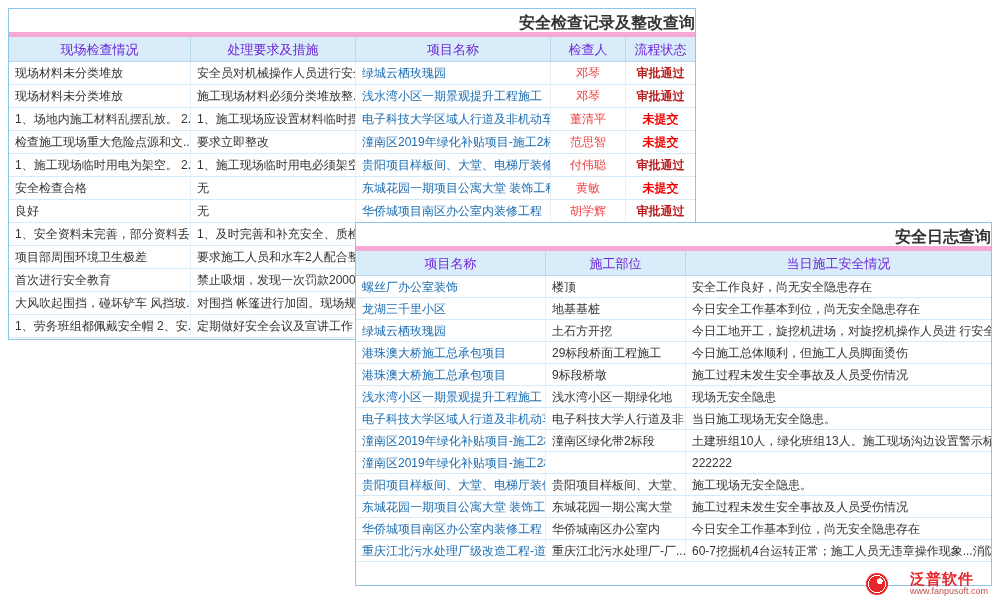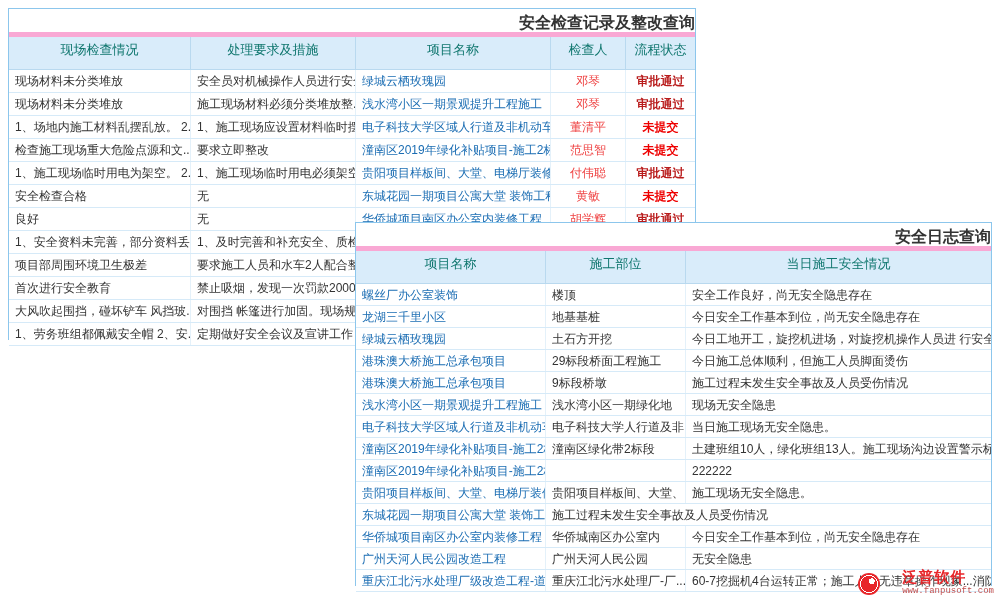--- a/index.html
+++ b/index.html
@@ -20,23 +20,23 @@
   .panel-title {
     height:28px; line-height:28px;
     text-align:right;
     font-size:16px; font-weight:bold; color:#333333;
     background:#ffffff;
     border-bottom:5px solid #f9a8d4;
     white-space:nowrap; overflow:hidden;
   }
   .thead {
     display:flex;
-    height:33px; line-height:25px;
+    height:25px; line-height:25px;
     background:#d9ecfa;
-    color:#0f766e;
+    color:#6d28d9;
     font-size:13px;
     border-bottom:1px solid #b9d9ef;
   }
   .th {
     text-align:center;
     border-right:1px solid #b9d9ef;
     white-space:nowrap; overflow:hidden;
   }
   .th:last-child { border-right:none; }
   .tbody { width:100%; }
@@ -65,24 +65,23 @@
   .c2 { width:165px; flex:none; }
   .c3 { width:195px; flex:none; }
   .c4 { width:75px;  flex:none; }
   .c5 { flex:1; }
   
   .d1 { width:190px; flex:none; }
   .d2 { width:140px; flex:none; }
   .d3 { flex:1; }
   
   .logo {
-    position:absolute; right:6px; bottom:3px; z-index:10;
+    position:absolute; right:12px; bottom:3px; z-index:10;
     display:flex; align-items:center; gap:22px;
     background:transparent;
-    font-family:Liberation Mono, monospace;
   }
   .logo-mark {
     width:22px; height:22px; flex:none;
     border-radius:50%;
     background:
       radial-gradient(circle at 62% 38%, #ffffff 0 3px, transparent 3px),
       radial-gradient(circle at 50% 50%, #e8262a 0 8px, #ffffff 8px 9px, #e8262a 9px);
   }
   .logo-text { display:flex; flex-direction:column; line-height:1.1; }
   .logo-name { color:#e8262a; font-size:15px; font-weight:bold; letter-spacing:1px; }
@@ -262,34 +261,30 @@
   </div>
 
   <div class="tr">
     <div class="td d1 col-project link">贵阳项目样板间、大堂、电梯厅装修工程</div>
     <div class="td d2 col-part">贵阳项目样板间、大堂、...</div>
     <div class="td d3 col-note">施工现场无安全隐患。</div>
   </div>
 
   <div class="tr">
     <div class="td d1 col-project link">东城花园一期项目公寓大堂 装饰工程</div>
+    <div class="td d2 col-part">东城花园一期公寓大堂</div>
     <div class="td d3 col-note">施工过程未发生安全事故及人员受伤情况</div>
   </div>
 
   <div class="tr">
     <div class="td d1 col-project link">华侨城项目南区办公室内装修工程</div>
     <div class="td d2 col-part">华侨城南区办公室内</div>
     <div class="td d3 col-note">今日安全工作基本到位，尚无安全隐患存在</div>
   </div>
 
-  <div class="tr">
-    <div class="td d1 col-project link">广州天河人民公园改造工程</div>
-    <div class="td d2 col-part">广州天河人民公园</div>
-    <div class="td d3 col-note">无安全隐患</div>
-  </div>
 
   <div class="tr">
     <div class="td d1 col-project link">重庆江北污水处理厂级改造工程-道路修复工程</div>
     <div class="td d2 col-part">重庆江北污水处理厂-厂...</div>
     <div class="td d3 col-note">60-7挖掘机4台运转正常；施工人员无违章操作现象...消防7人在...</div>
   </div>
 </div>
 </div>
 
 <div class="logo">

